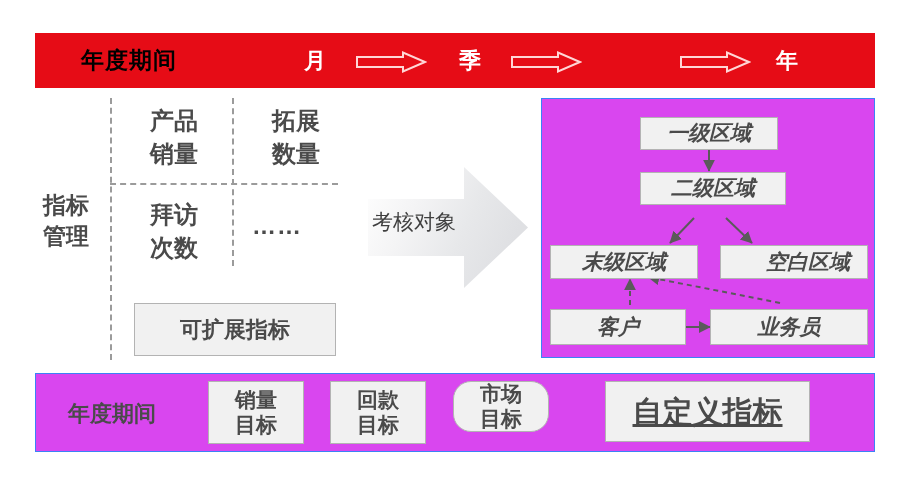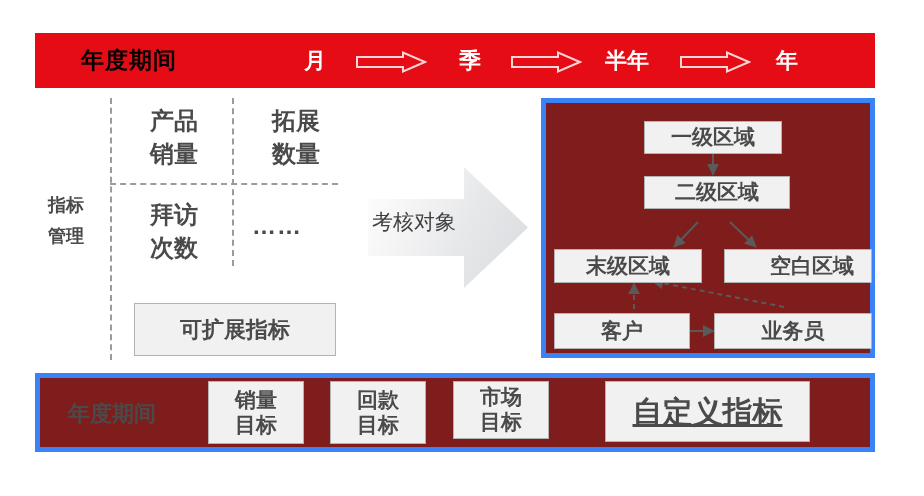--- a/index.html
+++ b/index.html
@@ -67,21 +67,21 @@
     width: 0;
     border-left: 2px dashed #9b9b9b;
   }
   .hline {
     position: absolute;
     height: 0;
     border-top: 2px dashed #9b9b9b;
   }
   .label-block {
     position: absolute;
-    font-size: 18px;
+    font-size: 23px;
     font-weight: bold;
     color: #4a4a4a;
     line-height: 31px;
     text-align: center;
     white-space: pre-line;
   }
   .cell-text {
     position: absolute;
     font-size: 24px;
     font-weight: bold;
@@ -130,23 +130,24 @@
     top: 208px;
     font-size: 21px;
     font-weight: normal;
     color: #3f3f3f;
     white-space: nowrap;
   }
 
   
   .panel {
     position: absolute;
-    border: 5px solid #3b82f6;
+    border: 1px solid #3b82f6;
     box-sizing: border-box;
-    background: #7f1d1d;
+    background: #d946ef;
+    font-style: italic;
   }
   #right-panel { left: 541px; top: 98px; width: 334px; height: 260px; }
   #bottom-panel { left: 35px; top: 373px; width: 840px; height: 79px; }
 
   .panel-svg {
     position: absolute;
     left: 0; top: 0;
     width: 334px; height: 260px;
     pointer-events: none;
   }
@@ -178,21 +179,20 @@
     </span>
 
     <span class="banner-step" style="left:405px; width:60px;">季</span>
 
     <span class="banner-arrow" style="left:475px;">
       <svg viewBox="0 0 72 22">
           <polygon points="2,6 48,6 48,1.5 70,11 48,20.5 48,16 2,16" fill="none" stroke="#ffd6d6" stroke-width="2"></polygon>
         </svg>
     </span>
 
-    <span class="banner-step" style="left:552px; width:80px;">半年</span>
 
     <span class="banner-arrow" style="left:644px;">
       <svg viewBox="0 0 72 22">
           <polygon points="2,6 48,6 48,1.5 70,11 48,20.5 48,16 2,16" fill="none" stroke="#ffd6d6" stroke-width="2"></polygon>
         </svg>
     </span>
 
     <span class="banner-step" style="left:722px; width:60px;">年</span>
   </div>
 
@@ -269,18 +269,18 @@
   <div class="panel" id="bottom-panel"></div>
 
   <div class="bottom-label">年度期间</div>
 
   <div class="gbox" style="left:208px; top:381px; width:96px; height:63px; font-size:21px;">销量
 目标</div>
 
   <div class="gbox" style="left:330px; top:381px; width:96px; height:63px; font-size:21px;">回款
 目标</div>
 
-  <div class="gbox" style="left:453px; top:381px; width:96px; height:58px; font-size:21px;">市场
+  <div class="gbox" style="left:453px; top:381px; width:96px; height:51px; font-size:21px;border-radius:18px;">市场
 目标</div>
 
   <div class="gbox" style="left:605px; top:381px; width:205px; height:61px; font-size:30px;text-decoration:underline;">自定义指标</div>
 
 </div>
 
 </body></html>

